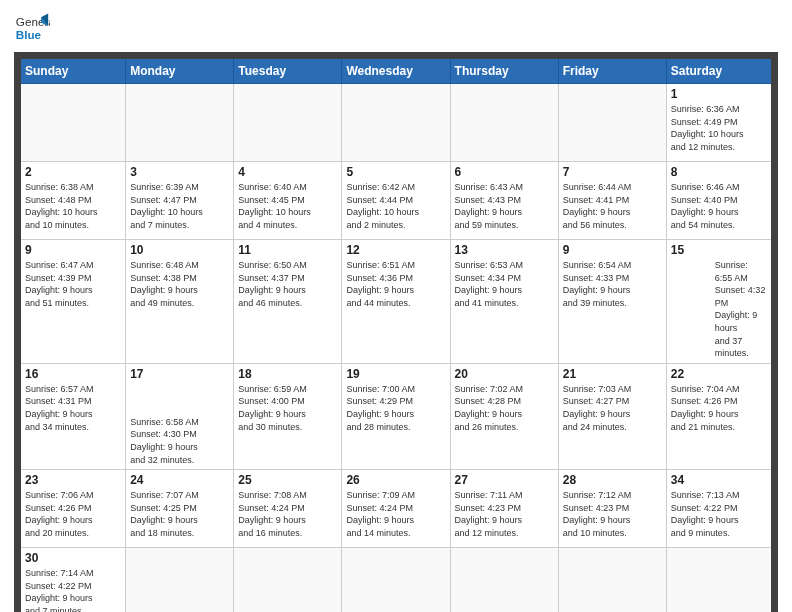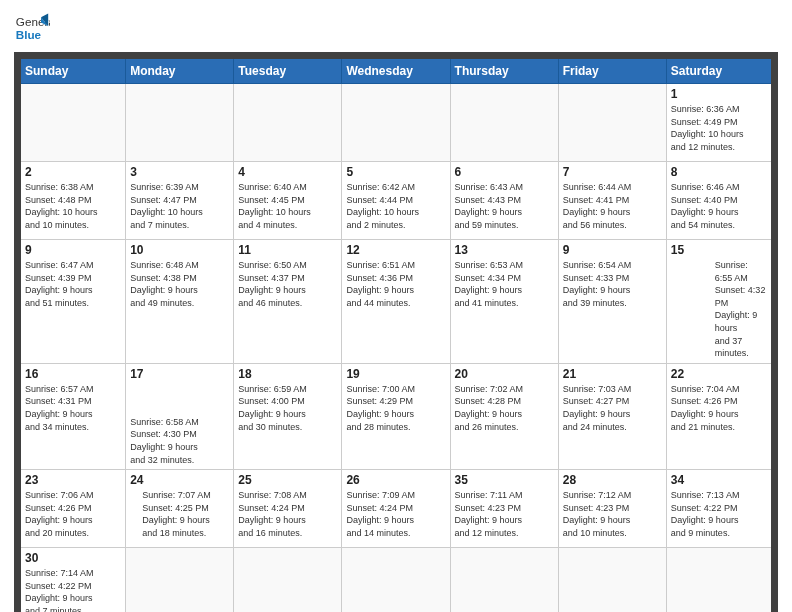--- a/index.html
+++ b/index.html
@@ -288,41 +288,41 @@
         <tr>
           <td>
             <span class="day-number">23</span>
             <div class="day-info" style="white-space: pre-line;">Sunrise: 7:06 AM
 Sunset: 4:26 PM
 Daylight: 9 hours
 and 20 minutes.</div>
           </td>
           <td>
             <span class="day-number">24</span>
-            <div class="day-info" style="white-space: pre-line; margin-left: 12px;">Sunrise: 7:07 AM
+            <div class="day-info" style="white-space: pre-line;">Sunrise: 7:07 AM
 Sunset: 4:25 PM
 Daylight: 9 hours
 and 18 minutes.</div>
           </td>
           <td>
             <span class="day-number">25</span>
             <div class="day-info" style="white-space: pre-line;">Sunrise: 7:08 AM
 Sunset: 4:24 PM
 Daylight: 9 hours
 and 16 minutes.</div>
           </td>
           <td>
             <span class="day-number">26</span>
             <div class="day-info" style="white-space: pre-line;">Sunrise: 7:09 AM
 Sunset: 4:24 PM
 Daylight: 9 hours
 and 14 minutes.</div>
           </td>
           <td>
-            <span class="day-number">35</span>
+            <span class="day-number">27</span>
             <div class="day-info" style="white-space: pre-line;">Sunrise: 7:11 AM
 Sunset: 4:23 PM
 Daylight: 9 hours
 and 12 minutes.</div>
           </td>
           <td>
             <span class="day-number">28</span>
             <div class="day-info" style="white-space: pre-line;">Sunrise: 7:12 AM
 Sunset: 4:23 PM
 Daylight: 9 hours

